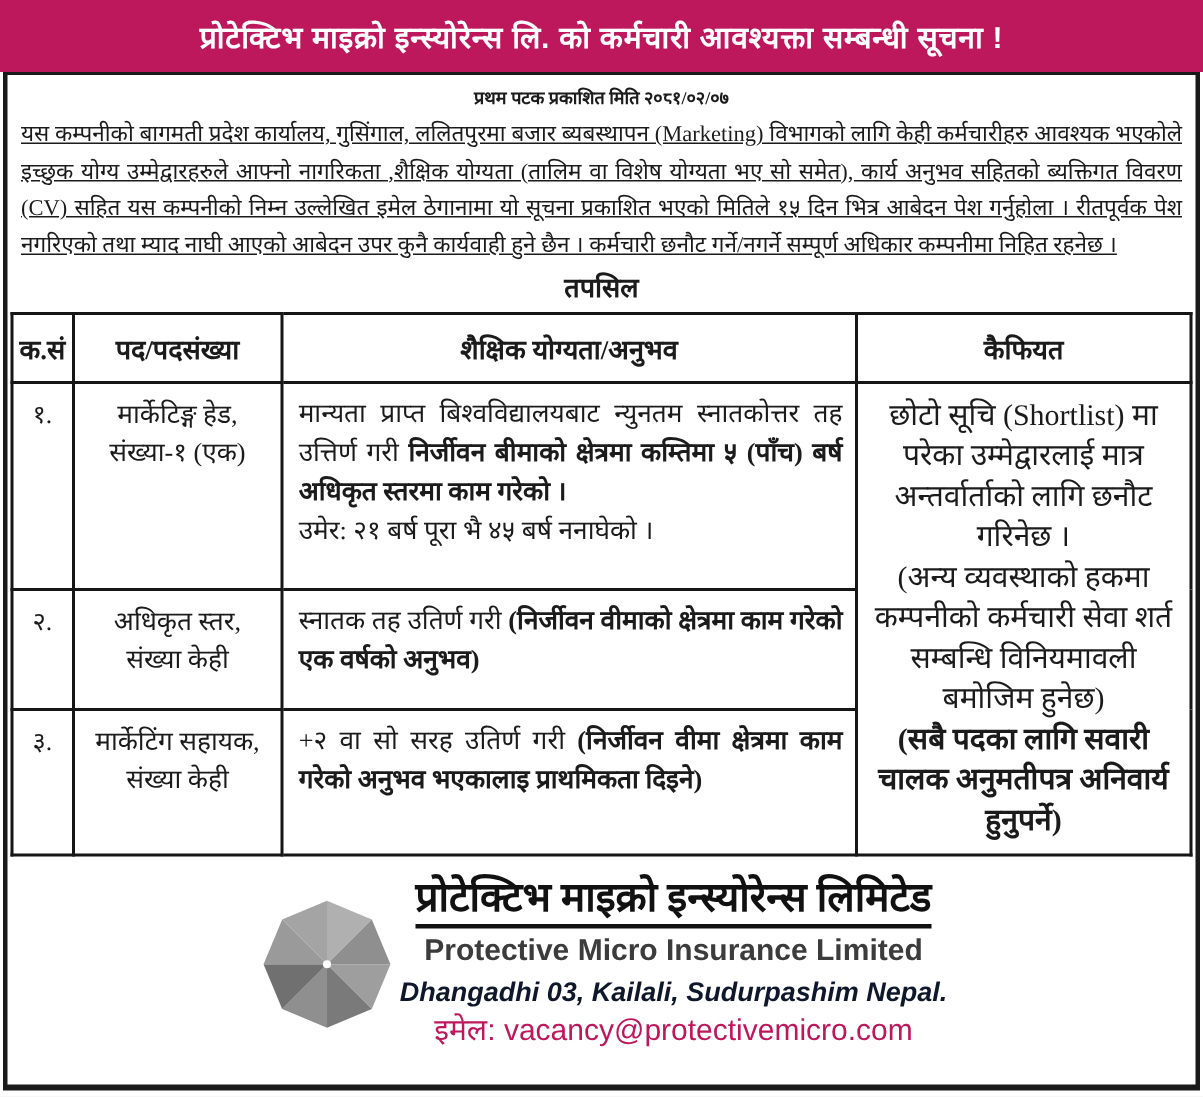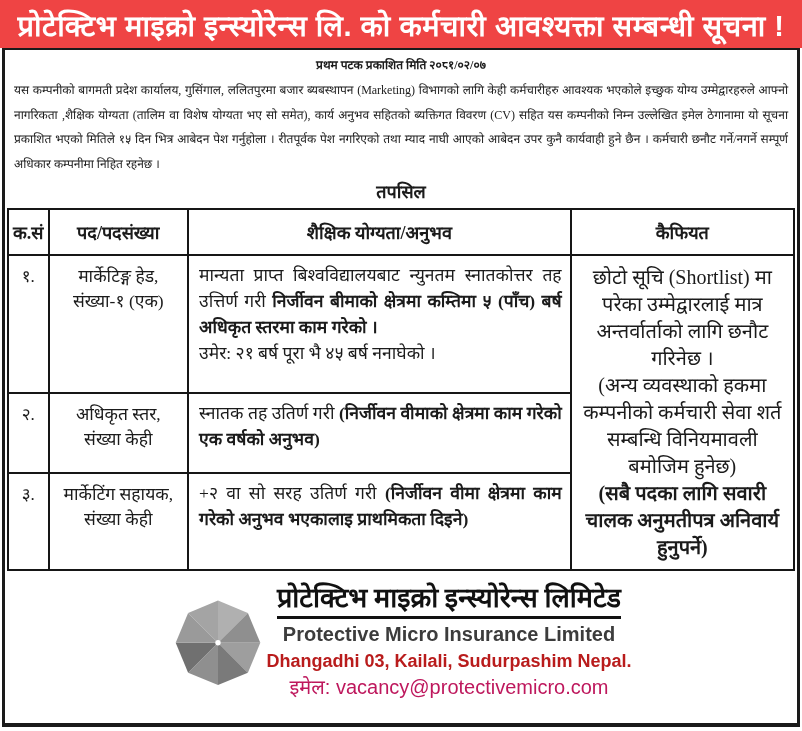--- a/index.html
+++ b/index.html
@@ -2,36 +2,36 @@
 <html lang="ne"><head>
 <meta charset="utf-8">
 <style>
   * { margin:0; padding:0; box-sizing:border-box; }
   body { font-family: "Liberation Serif", "DejaVu Serif", serif; background:#e9e9e9; }
   .page {
     width:802px; height:731px; margin:0 auto; background:#ffffff;
     position:relative; overflow:hidden; color:#1b1b1b;
   }
   .titlebar {
-    height:48px; background:#ef4444; color:#ffffff;
+    height:48px; background:#be185d; color:#ffffff;
     display:flex; align-items:center; justify-content:center;
-    font-size:29px; font-weight:bold; letter-spacing:0.5px;
+    font-size:20px; font-weight:bold; letter-spacing:0.5px;
     font-family:"Liberation Sans","DejaVu Sans",sans-serif;
   }
   .doc {
     margin:0 2px; height:679px;
     border:3px solid #1a1a1a; border-top-width:2px; border-bottom-width:4px;
     padding:3px 0 0 0;
   }
   .pubdate {
     text-align:center; font-weight:bold; font-size:12px; line-height:24px;
   }
   .intro {
     padding:1px 9px 2px 9px; text-align:justify;
-    font-size:12px; line-height:24.5px;
+    font-size:15px; line-height:24.5px;text-decoration:underline;
   }
   .tapasil { text-align:center; font-weight:bold; font-size:18px; line-height:26px; padding:1px 0 3px 0; }
   table.vacancy {
     border-collapse:collapse; width:788px; margin:0 auto;
     font-size:17.5px;
   }
   table.vacancy th, table.vacancy td { border:2px solid #161616; }
   table.vacancy th {
     font-size:18px; font-weight:bold; text-align:center; height:46px; padding:2px 4px;
   }
@@ -57,21 +57,21 @@
     gap:0; padding:10px 0 4px 0;
   }
   .logo-wrap { width:96px; height:90px; flex:0 0 auto; }
   .footer-text { text-align:center; font-family:"Liberation Sans","DejaVu Sans",sans-serif; }
   .co-np {
     font-size:27px; font-weight:bold; color:#111;
     display:inline-block; border-bottom:3px solid #111; padding-bottom:1px; line-height:34px;
     font-family:"Liberation Serif","DejaVu Serif",serif;
   }
   .co-en { font-size:20px; font-weight:bold; color:#3c3c3c; line-height:30px; }
-  .co-addr { font-size:18px; font-weight:bold; color:#b91c1c; line-height:25px; }
+  .co-addr { font-size:18px; font-weight:bold; color:#0f172a; line-height:25px;font-style:italic; }
   .co-email { font-size:20px; color:#be185d; line-height:27px; }
 </style>
 </head>
 <body>
 
 <div class="page">
 
   <div class="titlebar">
     <span>प्रोटेक्टिभ माइक्रो इन्स्योरेन्स लि. को कर्मचारी आवश्यक्ता सम्बन्धी सूचना !</span>
   </div>

